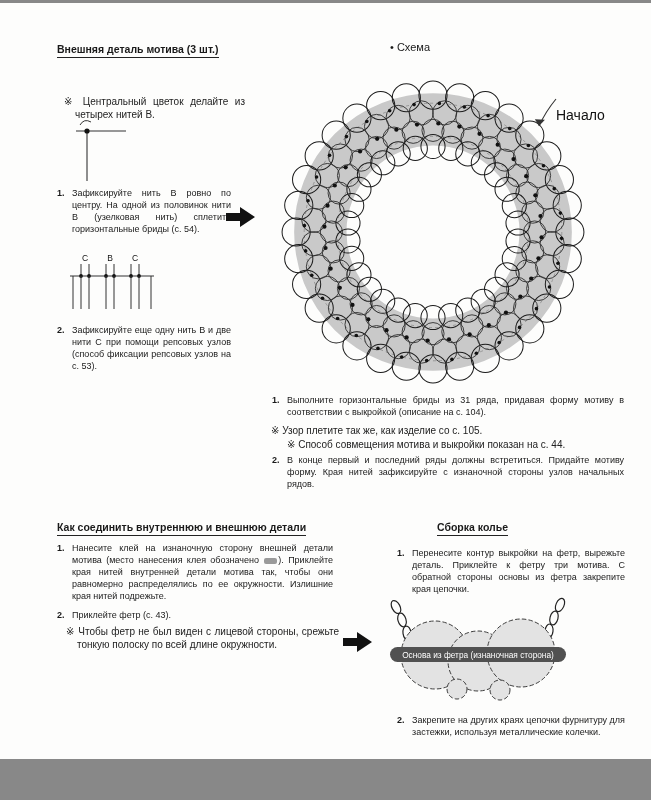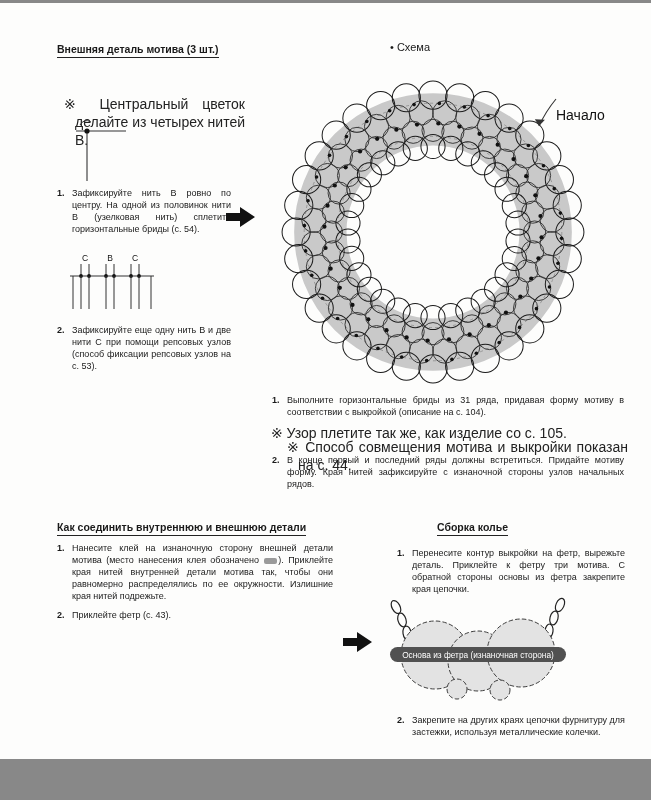--- a/index.html
+++ b/index.html
@@ -3,21 +3,21 @@
 <meta charset="utf-8">
 <style>
   html,body{margin:0;padding:0;background:#888;}
   .page{position:relative;width:651px;height:756px;background:#fdfdfc;overflow:hidden;
         font-family:"Liberation Sans","DejaVu Sans",sans-serif;color:#1a1a1a;margin:3px auto;}
   .abs{position:absolute;}
   .heading{font-weight:bold;font-size:10.5px;display:inline-block;border-bottom:1.3px solid #222;padding-bottom:2px;letter-spacing:0;}
   .schema-label{font-weight:normal;font-size:11px;}
   .step{display:flex;gap:4px;font-size:9px;line-height:1.33;text-align:justify;}
   .step .num{font-weight:bold;flex:0 0 11px;}
-  .note{font-size:14px;line-height:1.3;padding-left:11px;text-indent:-11px;text-align:justify;color:#222;}
+  .note{font-size:10px;line-height:1.3;padding-left:11px;text-indent:-11px;text-align:justify;color:#222;}
   .swatch{display:inline-block;width:13px;height:6px;background:#9a9a9a;border-radius:2px;vertical-align:middle;margin:0 1px;}
   .start-label{font-size:14px;color:#111;}
   .pagenum{font-size:14px;color:#333;}
   .watermark{font-size:13px;color:#b3b3b3;}
   .printmarks{display:flex;align-items:flex-end;gap:2px;}
   .printmarks i{display:block;background:#111;}
   svg{display:block;}
 </style>
 </head>
 <body>
@@ -317,20 +317,21 @@
     <span class="num">1.</span>
     <span><span>Нанесите клей на изнаночную сторону внешней детали мотива (место нанесения клея обозначено</span>
       <span class="swatch"></span><span>). Приклейте края нитей внутренней детали мотива так, чтобы они равномерно распределялись по ее окружности. Излишние края нитей подрежьте.</span></span>
   </div>
 
   <div class="abs step" style="left:57px;top:607px;width:276px;">
     <span class="num">2.</span>
     <span>Приклейте фетр (с. 43).</span>
   </div>
 
+  <div class="abs note" style="left:66px;top:622px;width:262px;">※ Чтобы фетр не был виден с лицевой стороны, срежьте тонкую полоску по всей длине окружности.</div>
 
   <div class="abs" style="left:343px;top:628px;">
     <svg width="30" height="22" viewBox="0 0 30 22">
       <polygon points="0,7 14,7 14,1 29,11 14,21 14,15 0,15" fill="#111"></polygon>
     </svg>
   </div>
 
   <div class="abs" style="left:437px;top:514px;">
     <span class="heading">Сборка колье</span>
   </div>

